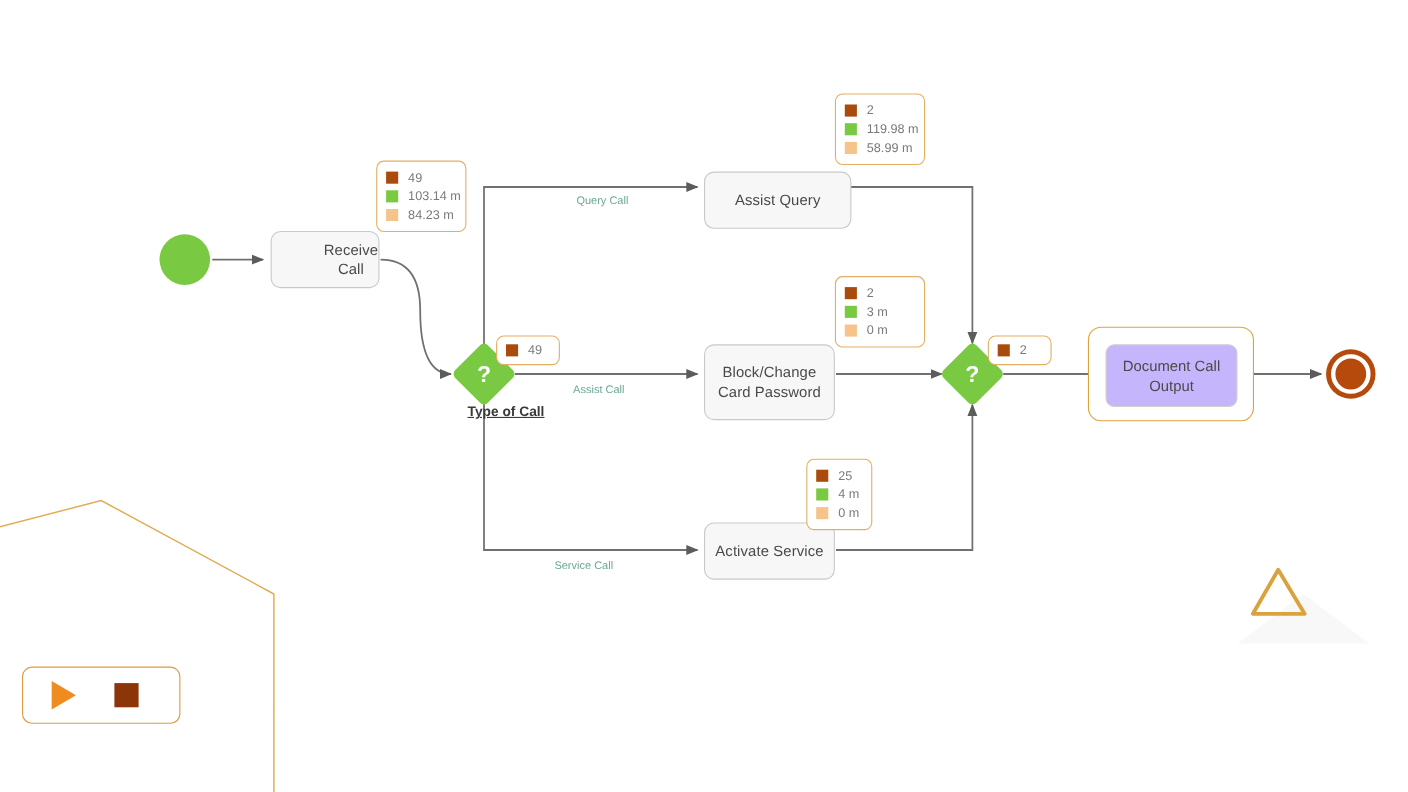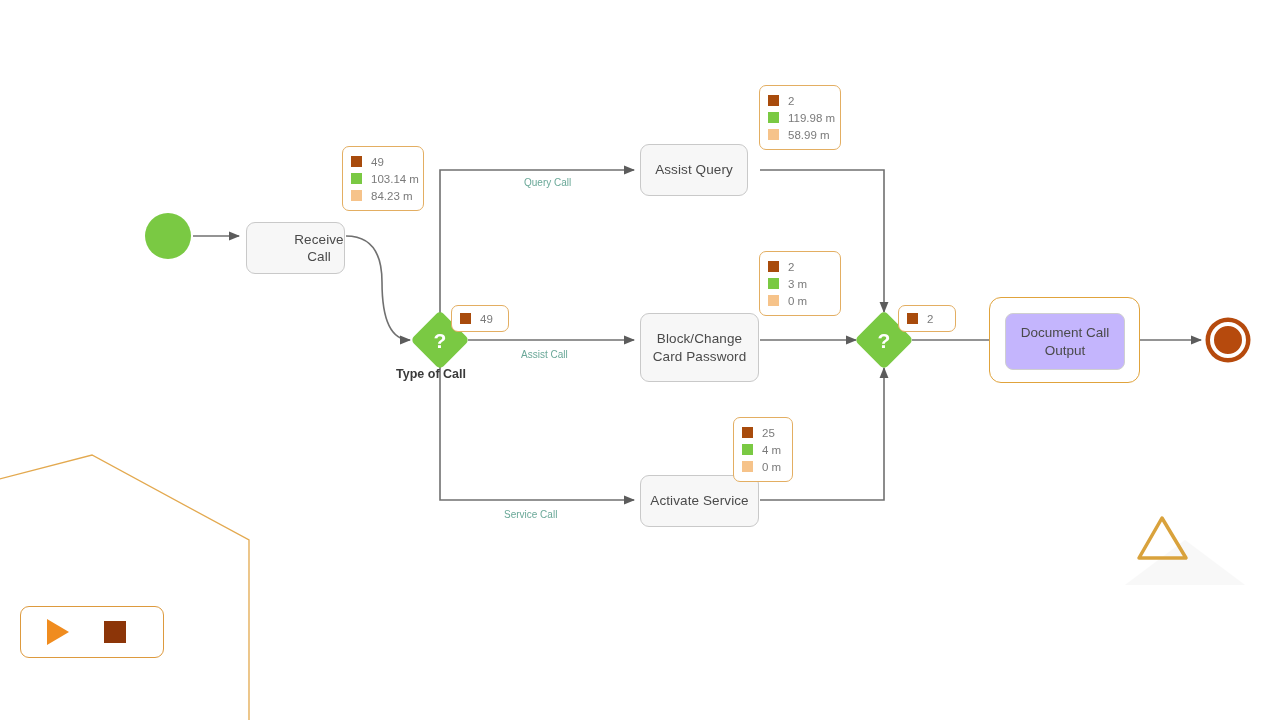--- a/index.html
+++ b/index.html
@@ -222,55 +222,55 @@
       <path d="M 760 500 L 884 500 L 884 368"></path>
 
       <path d="M 912 340 L 1000 340"></path>
 
       <path d="M 1140 340 L 1201 340"></path>
     </g>
   </svg>
 
   <div class="start-event" style="left:145px; top:213px; width:46px; height:46px;"></div>
 
-  <div class="node task" style="left:246px; top:222px; width:99px; height:52px;padding-left:47px;">
+  <div class="node task" style="left:246px; top:210px; width:99px; height:52px;padding-left:47px;">
     <span>Receive Call</span>
   </div>
 
   <div class="badge" style="left:342px; top:146px; width:82px;">
     <div class="badge-row">
       <span class="swatch sw-brown"></span>
       <span class="badge-val">49</span>
     </div>
     <div class="badge-row">
       <span class="swatch sw-green"></span>
       <span class="badge-val">103.14 m</span>
     </div>
     <div class="badge-row">
       <span class="swatch sw-peach"></span>
       <span class="badge-val">84.23 m</span>
     </div>
   </div>
 
   <div class="gateway" style="left:419px; top:319px;"></div>
   <div class="gateway-mark" style="left:419px; top:319px;">?</div>
-  <div class="gateway-label" style="left:371px; top:367px; width:120px;">Type of Call</div>
+  <div class="gateway-label" style="left:400px; top:367px; width:120px;text-decoration:underline;">Type of Call</div>
 
   <div class="badge badge-small" style="left:451px; top:305px; width:58px;">
     <div class="badge-row">
       <span class="swatch sw-brown"></span>
       <span class="badge-val">49</span>
     </div>
   </div>
 
   <div class="edge-label" style="left:524px; top:177px;">Query Call</div>
   <div class="edge-label" style="left:521px; top:349px;">Assist Call</div>
   <div class="edge-label" style="left:504px; top:509px;">Service Call</div>
 
-  <div class="node task" style="left:640px; top:144px; width:108px; height:52px;">
+  <div class="node task" style="left:640px; top:156px; width:134px; height:52px;">
     <span>Assist Query</span>
   </div>
   <div class="badge" style="left:759px; top:85px; width:82px;">
     <div class="badge-row">
       <span class="swatch sw-brown"></span>
       <span class="badge-val">2</span>
     </div>
     <div class="badge-row">
       <span class="swatch sw-green"></span>
       <span class="badge-val">119.98 m</span>

